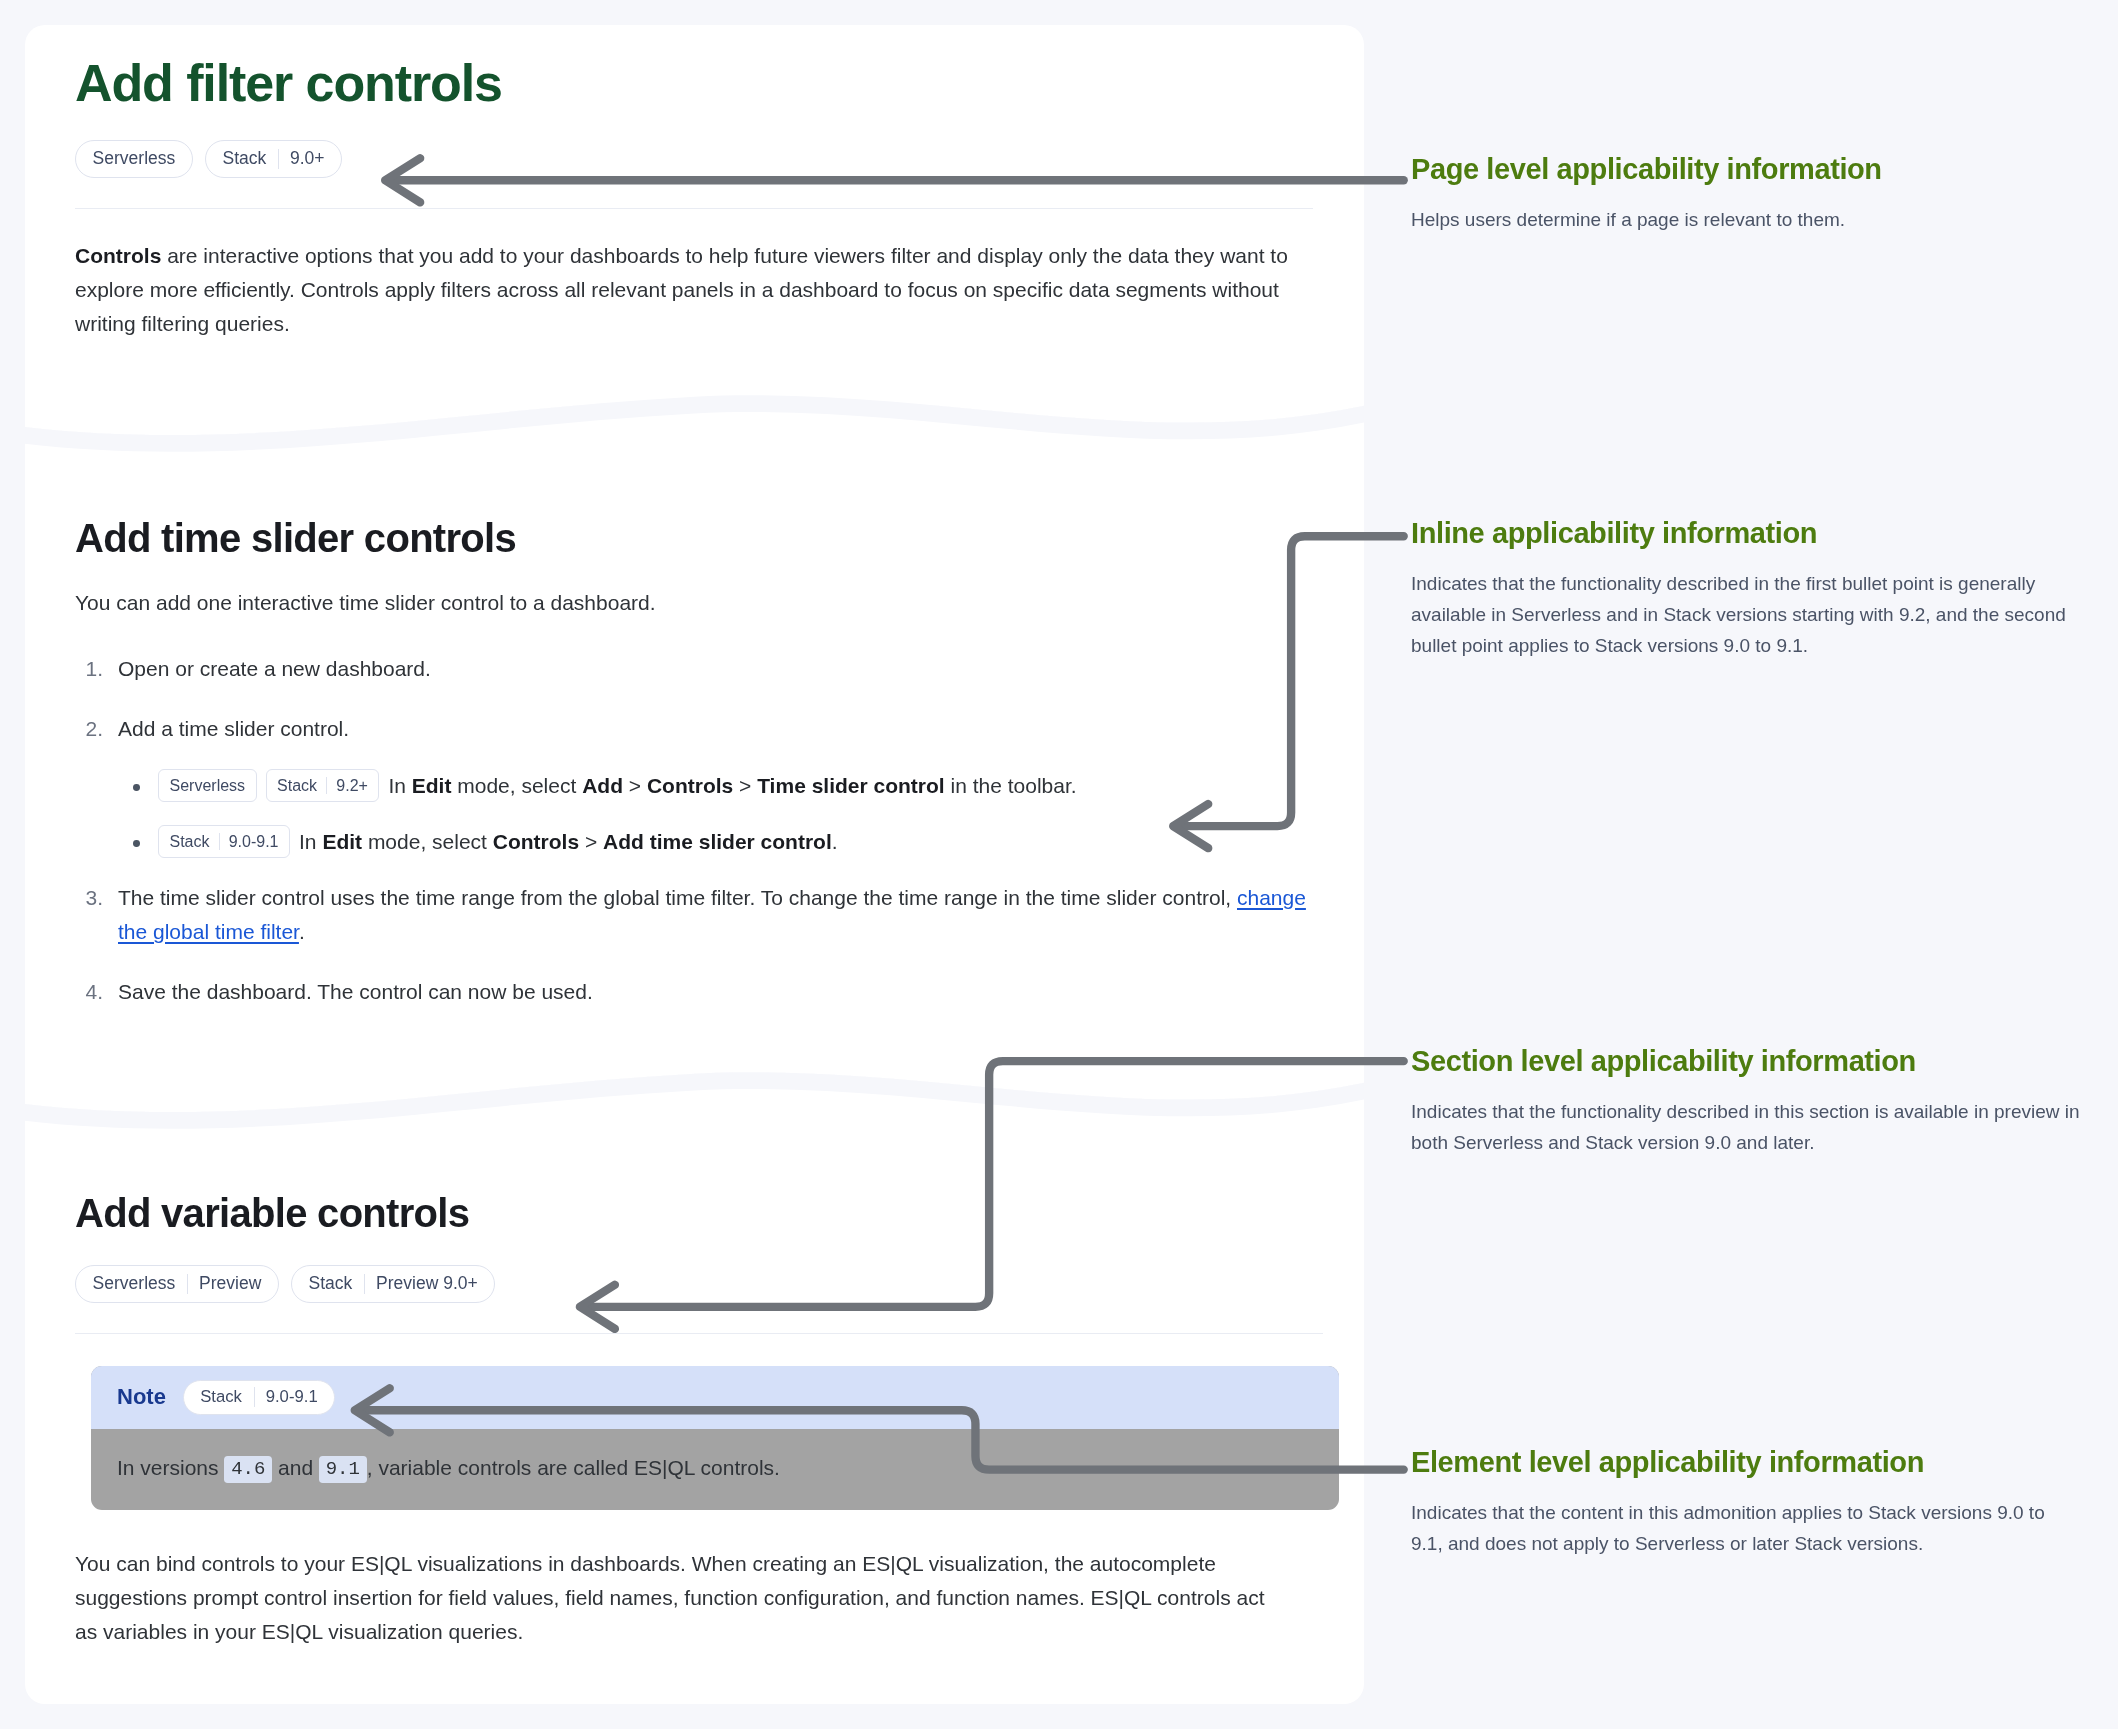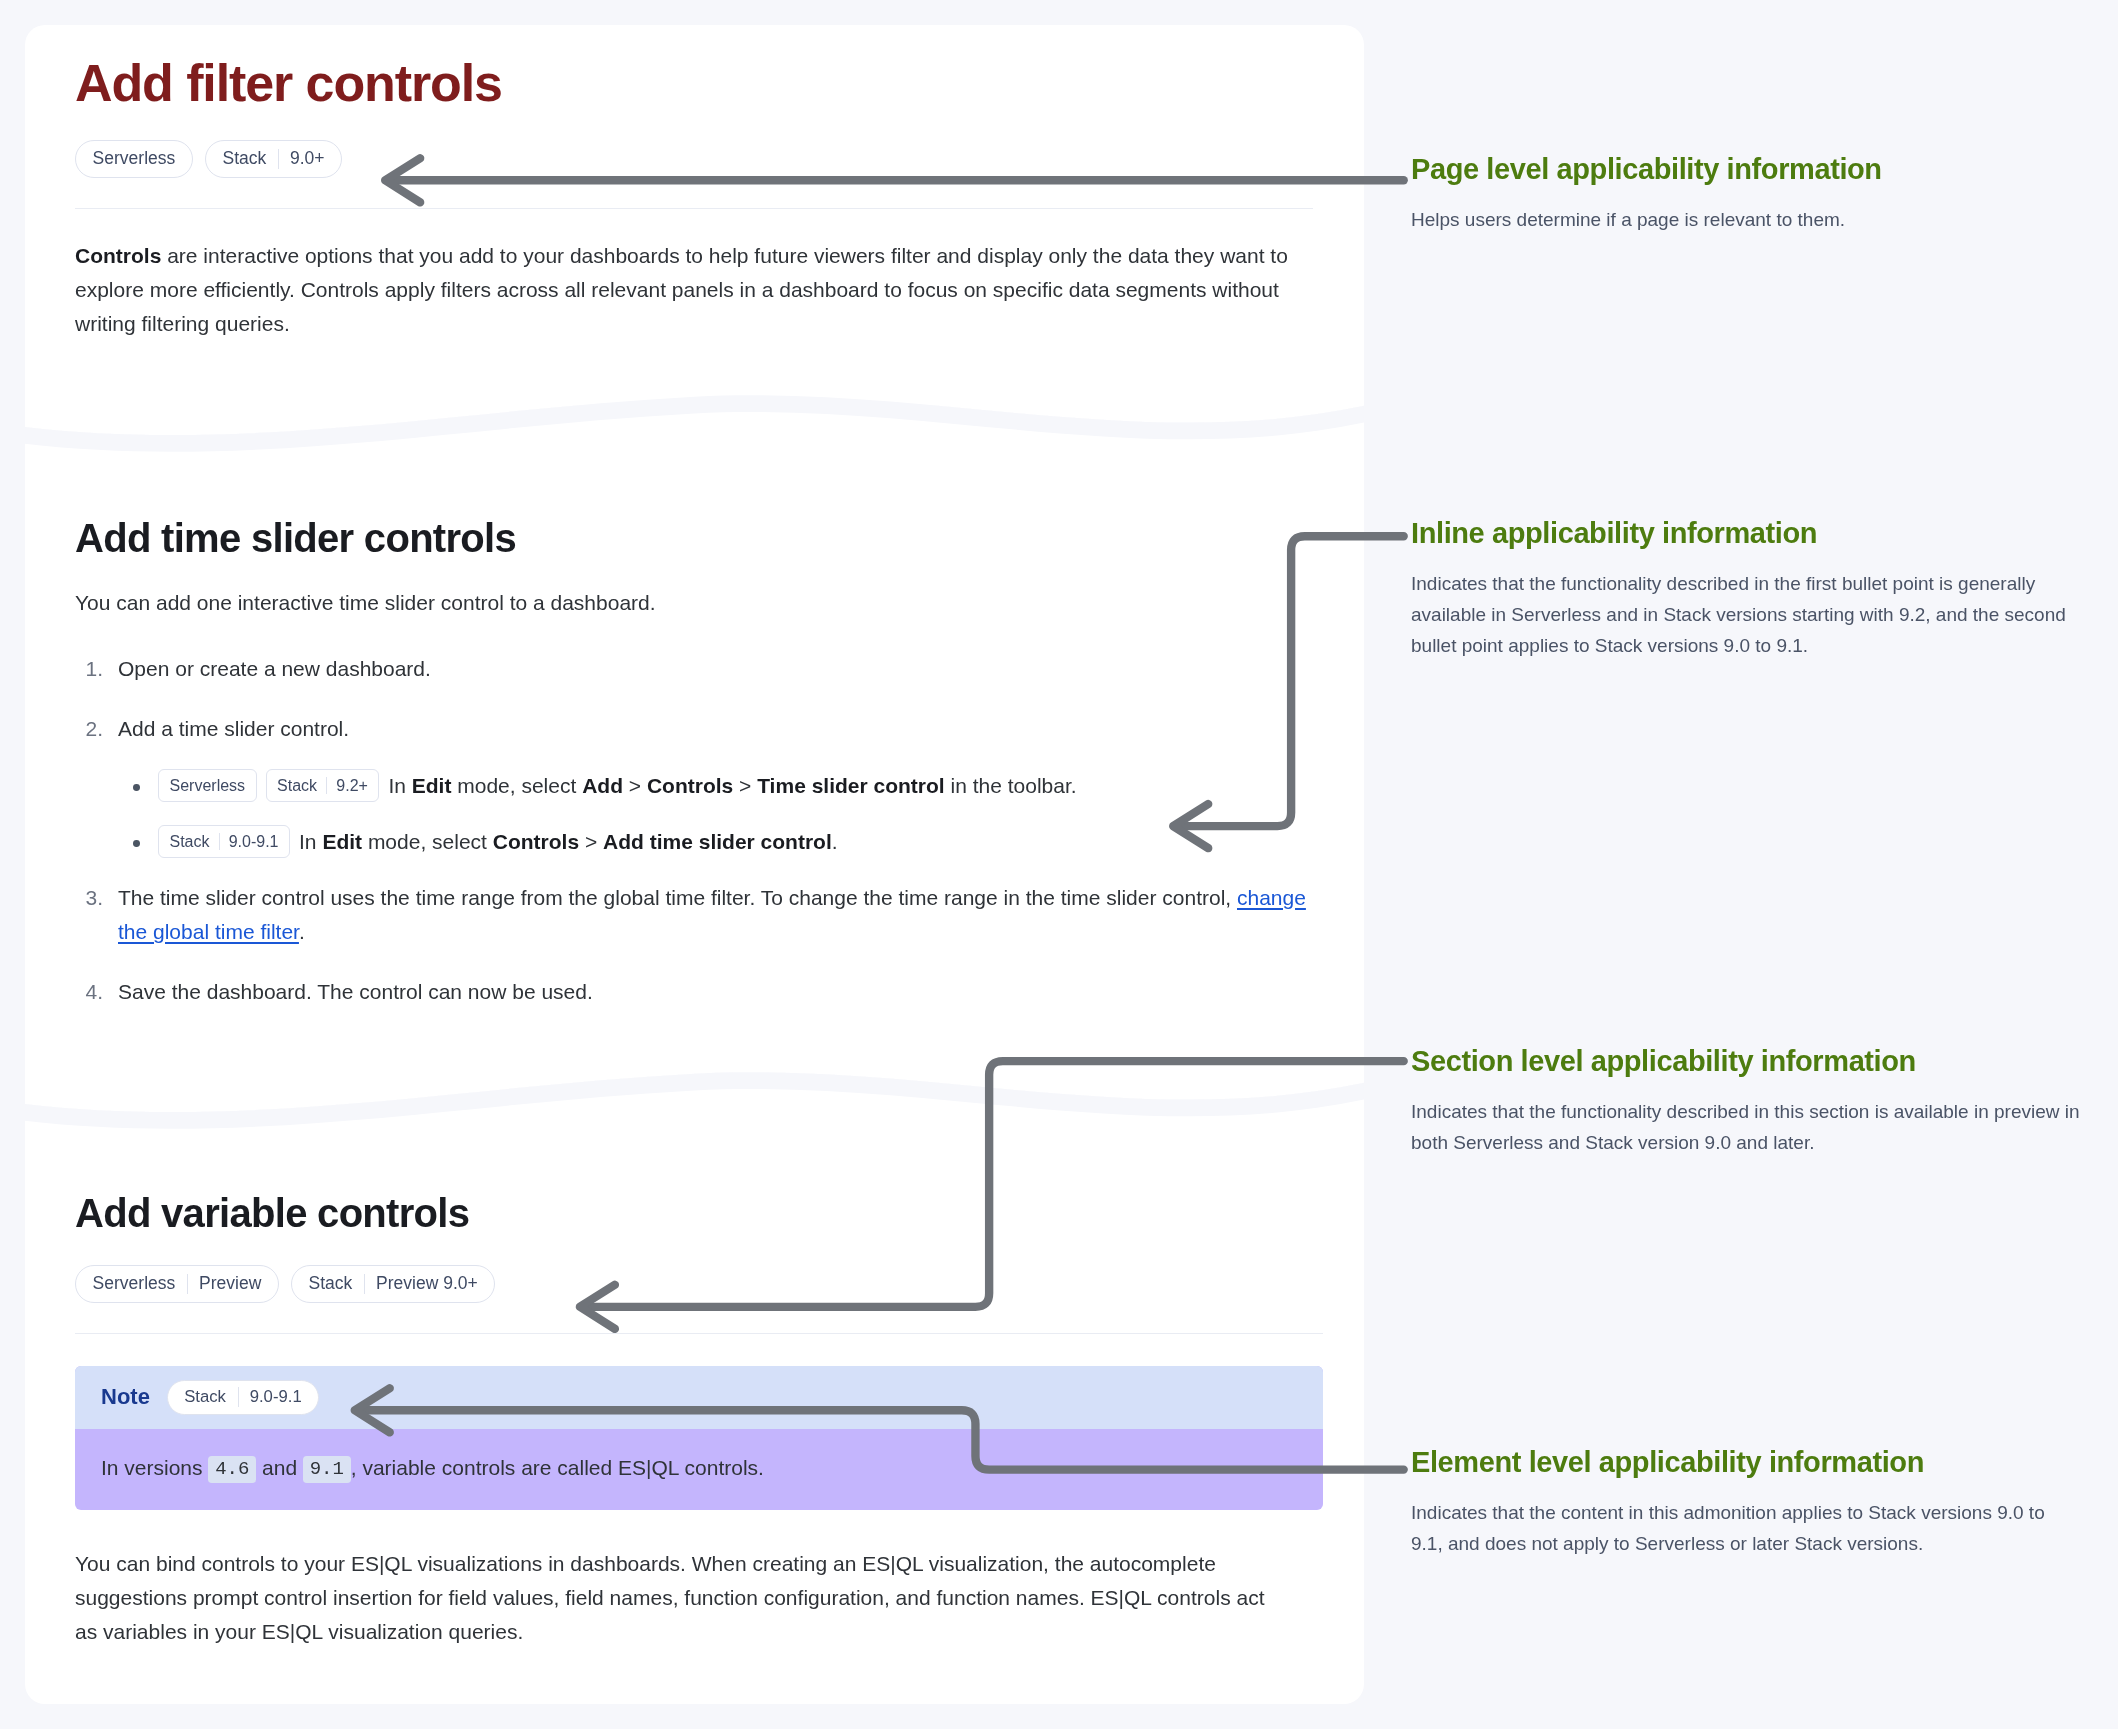--- a/index.html
+++ b/index.html
@@ -44,21 +44,21 @@
   .wave-1 { top: 380px; }
   .wave-2 { top: 1057px; }
 
   
   .doc-inner { position: absolute; left: 0; width: 1339px; }
 
   .page-title {
     font-size: 52px;
     font-weight: 700;
     letter-spacing: -1.1px;
-    color: #7f1d1d;
+    color: #14532d;
     line-height: 1.08;
   }
 
   .section-title {
     font-size: 40px;
     font-weight: 700;
     letter-spacing: -0.7px;
     color: #1a1c21;
     line-height: 1.1;
   }
@@ -147,24 +147,25 @@
     width: 6.8px;
     height: 6.8px;
     border-radius: 50%;
     background: #4b5563;
   }
   ul.subs .txt { font-size: 21px; line-height: 1.5; color: #2f3338; }
   ul.subs .txt b { font-weight: 700; color: #1a1c21; }
 
   
   .admonition {
-    border-radius: 6px;
+    border-radius: 11px;
     overflow: hidden;
     width: 1248px;
-    background: #c4b5fd;
+    background: #a3a3a3;
+    margin-left: 16px;
   }
   .adm-head {
     background: #d5e0f9;
     display: flex;
     align-items: center;
     gap: 16.7px;
     padding: 13.7px 26px;
   }
   .adm-title { font-size: 22px; font-weight: 700; color: #19398f; }
   .adm-body { padding: 23px 26px 26px 26px; font-size: 21px; color: #2f3338; line-height: 1.5; }

